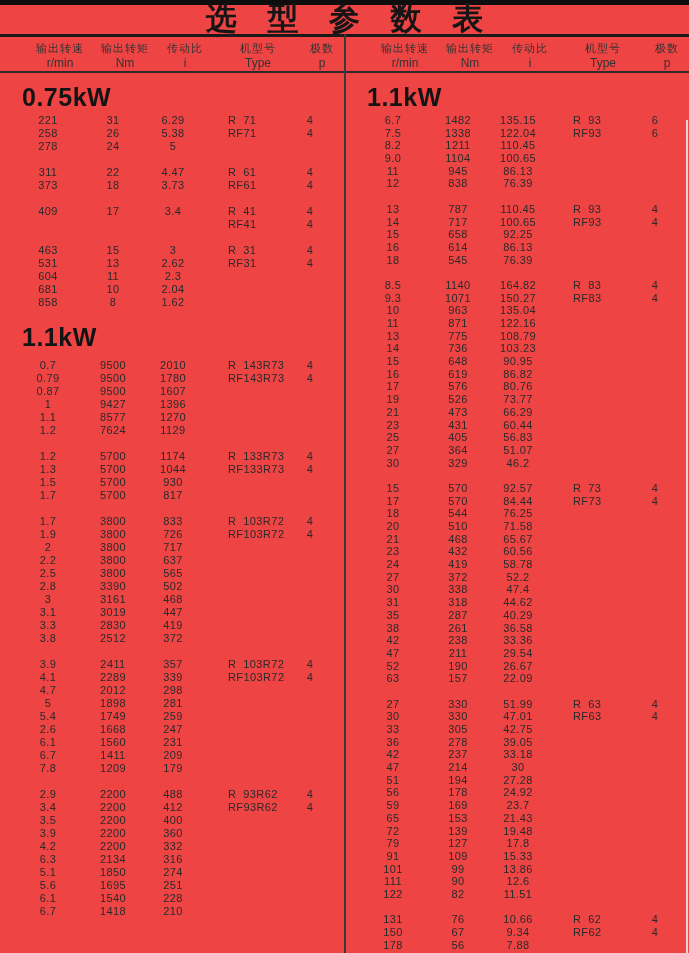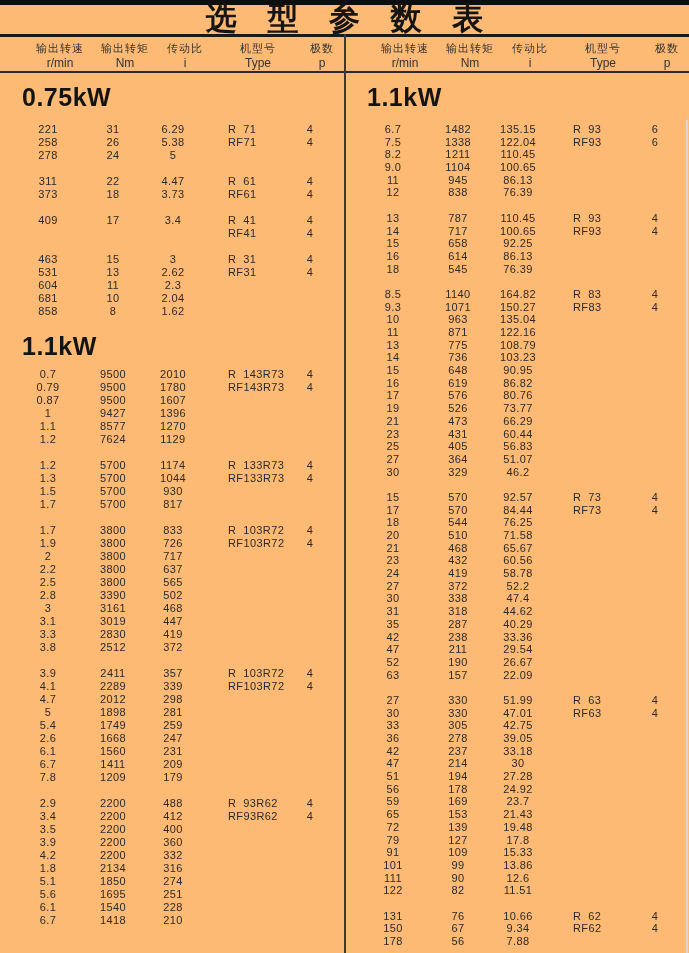--- a/index.html
+++ b/index.html
@@ -1,18 +1,18 @@
 <!DOCTYPE html>
 <html><head>
 <meta charset="utf-8">
 <style>
   html,body{margin:0;padding:0;background:#888;}
   .page{
     position:relative;width:689px;height:953px;margin:0 auto;
-    background:#fdba74;overflow:hidden;
+    background:#ef4444;overflow:hidden;
     font-family:"Liberation Sans","DejaVu Sans",sans-serif;
     color:#2a2a2a;
   }
   .top-bar{position:absolute;top:0;left:0;width:689px;height:5px;background:#0e0e0e;}
   .title{
     position:absolute;top:4px;left:0;width:689px;height:30px;
     text-align:center;font-size:31px;font-weight:bold;line-height:30px;
     letter-spacing:11px;text-indent:11px;color:#151515;white-space:nowrap;
   }
   .title-rule{position:absolute;top:34px;left:0;width:689px;height:3px;background:#1a1a1a;}
@@ -28,21 +28,21 @@
   .hdr-rule{position:absolute;top:71px;left:0;width:689px;height:2px;background:#2b2b2b;}
   .divider{position:absolute;top:34px;left:344px;width:2px;height:919px;background:#3a3a3a;}
   .body{position:absolute;top:73px;left:0;width:689px;bottom:0;display:flex;}
   .panel{box-sizing:border-box;padding-left:12px;}
   .panel-left{width:345px;--slot:13px;}
   .panel-right{width:344px;--slot:12.7px;}
   .section-heading{
     font-size:25px;font-weight:bold;letter-spacing:.5px;line-height:28px;
     margin:14px 0 8px 10px;color:#141414;
   }
-  .section:first-child .section-heading{margin-top:10px;margin-bottom:12px;}
+  .section:first-child .section-heading{margin-top:10px;margin-bottom:3px;}
   .group{margin-bottom:var(--slot);}
   .group:last-child{margin-bottom:0;}
   .row{
     display:grid;grid-template-columns:72px 58px 62px 84px 44px;
     height:var(--slot);line-height:var(--slot);
     font-size:11px;letter-spacing:.4px;white-space:nowrap;
   }
   .c{overflow:visible;}
   .c1,.c2,.c3,.c5{text-align:center;}
   .c4{text-align:left;padding-left:24px;white-space:pre;}
@@ -445,21 +445,21 @@
               <div class="c c5"></div>
             </div>
             <div class="row">
               <div class="c c1">4.2</div>
               <div class="c c2">2200</div>
               <div class="c c3">332</div>
               <div class="c c4"></div>
               <div class="c c5"></div>
             </div>
             <div class="row">
-              <div class="c c1">1.8</div>
+              <div class="c c1">6.3</div>
               <div class="c c2">2134</div>
               <div class="c c3">316</div>
               <div class="c c4"></div>
               <div class="c c5"></div>
             </div>
             <div class="row">
               <div class="c c1">5.1</div>
               <div class="c c2">1850</div>
               <div class="c c3">274</div>
               <div class="c c4"></div>
@@ -748,20 +748,27 @@
               <div class="c c1">31</div>
               <div class="c c2">318</div>
               <div class="c c3">44.62</div>
               <div class="c c4"></div>
               <div class="c c5"></div>
             </div>
             <div class="row">
               <div class="c c1">35</div>
               <div class="c c2">287</div>
               <div class="c c3">40.29</div>
+              <div class="c c4"></div>
+              <div class="c c5"></div>
+            </div>
+            <div class="row">
+              <div class="c c1">38</div>
+              <div class="c c2">261</div>
+              <div class="c c3">36.58</div>
               <div class="c c4"></div>
               <div class="c c5"></div>
             </div>
             <div class="row">
               <div class="c c1">42</div>
               <div class="c c2">238</div>
               <div class="c c3">33.36</div>
               <div class="c c4"></div>
               <div class="c c5"></div>
             </div>

